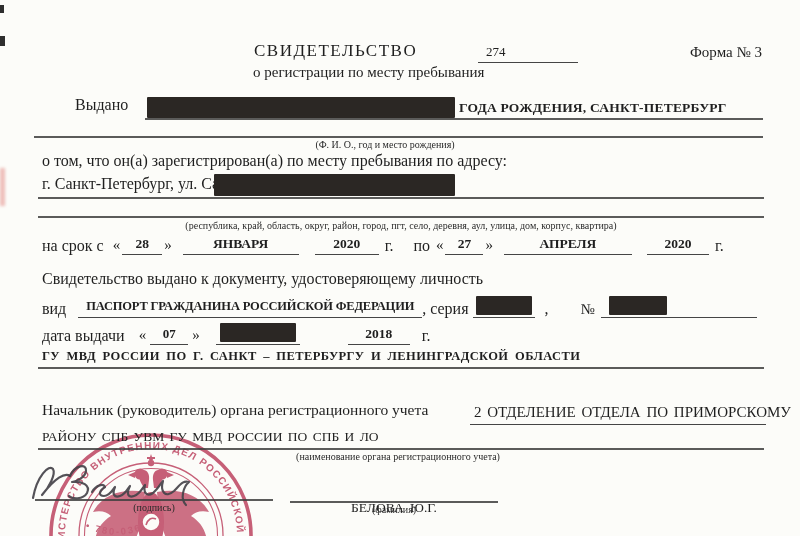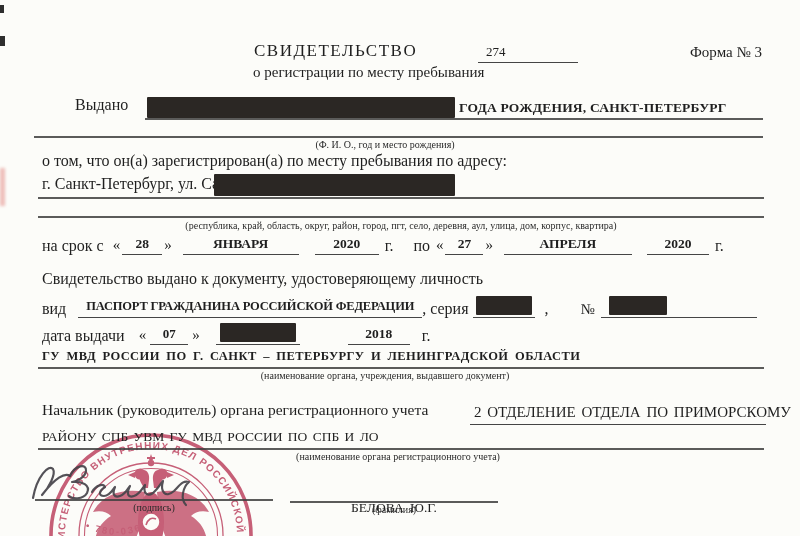--- a/index.html
+++ b/index.html
@@ -99,21 +99,20 @@
     <span class="q" style="margin-left:14px;">«</span>
     <span class="cell" style="width:34px;margin-left:4px;font-size:13px;">07</span>
     <span class="q" style="margin-left:4px;">»</span>
     <span class="cell" style="width:84px;margin-left:16px;padding:0 0 2px 0;"><span class="redact" style="display:inline-block;width:76px;height:19px;vertical-align:bottom;"></span></span>
     <span class="cell" style="width:58px;margin-left:48px;">2018</span>
     <span class="txt" style="margin-left:12px;">г.</span>
   </div>
 
   <div class="abs txt bold-fill" style="left:42px;top:349px;font-size:12.5px;word-spacing:3px;letter-spacing:.4px;">ГУ МВД РОССИИ ПО Г. САНКТ – ПЕТЕРБУРГУ И ЛЕНИНГРАДСКОЙ ОБЛАСТИ</div>
   <div class="abs rule" style="left:38px;top:367px;width:726px;"></div>
-  <div class="abs caption" style="left:20px;top:370px;width:730px;">(наименование органа, учреждения, выдавшего документ)</div>
 
   <div class="abs txt" style="left:42px;top:401px;font-size:15.5px;">Начальник (руководитель) органа регистрационного учета</div>
   <div class="abs txt" style="left:470px;top:404px;width:292px;border-bottom:1.5px solid #454545;padding:0 0 3px 4px;font-size:15px;word-spacing:2px;">2 ОТДЕЛЕНИЕ ОТДЕЛА ПО ПРИМОРСКОМУ</div>
   <div class="abs txt" style="left:42px;top:429px;font-size:13.5px;word-spacing:2px;">РАЙОНУ СПБ УВМ ГУ МВД РОССИИ ПО СПБ И ЛО</div>
   <div class="abs rule" style="left:38px;top:448px;width:726px;"></div>
   <div class="abs caption" style="left:35px;top:451px;width:726px;">(наименование органа регистрационного учета)</div>
 
   <svg class="abs" style="left:45px;top:430px;z-index:1;opacity:.93;" width="212" height="212" viewBox="0 0 212 212">
     <defs>
       <path id="ringPath" d="M 25.2,134.4 A 86 86 0 1 1 186.8,134.4"></path>

